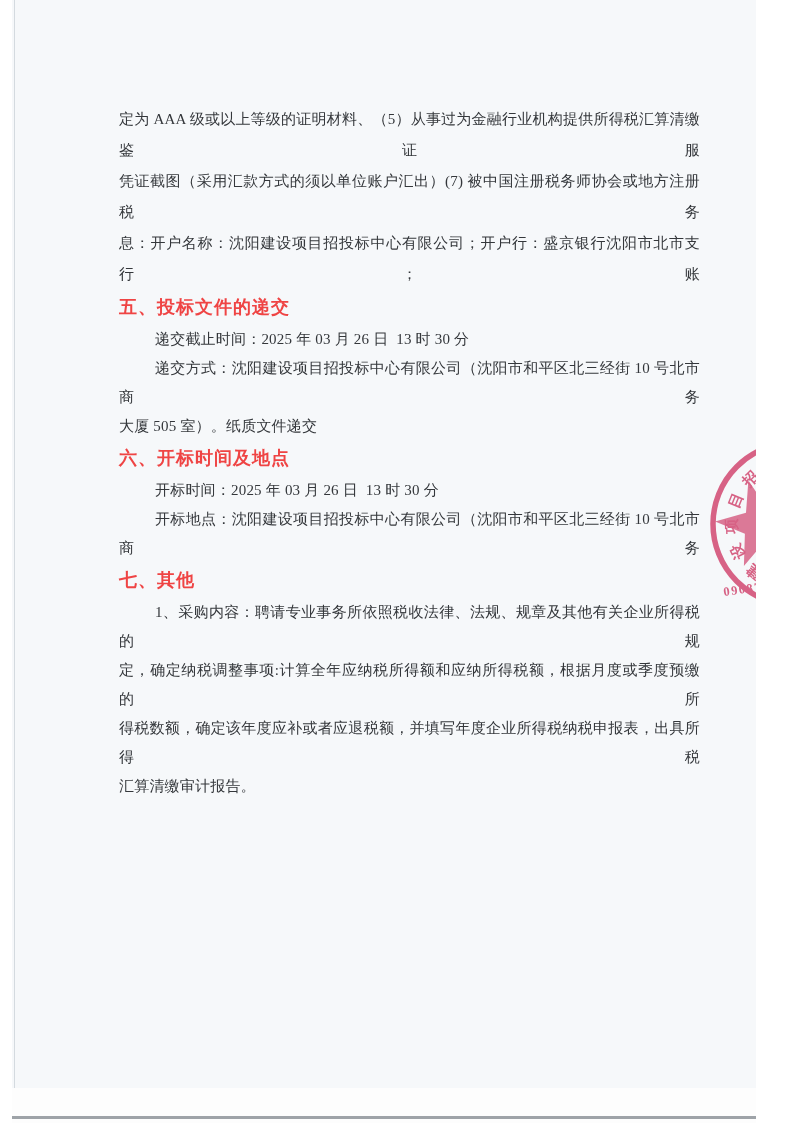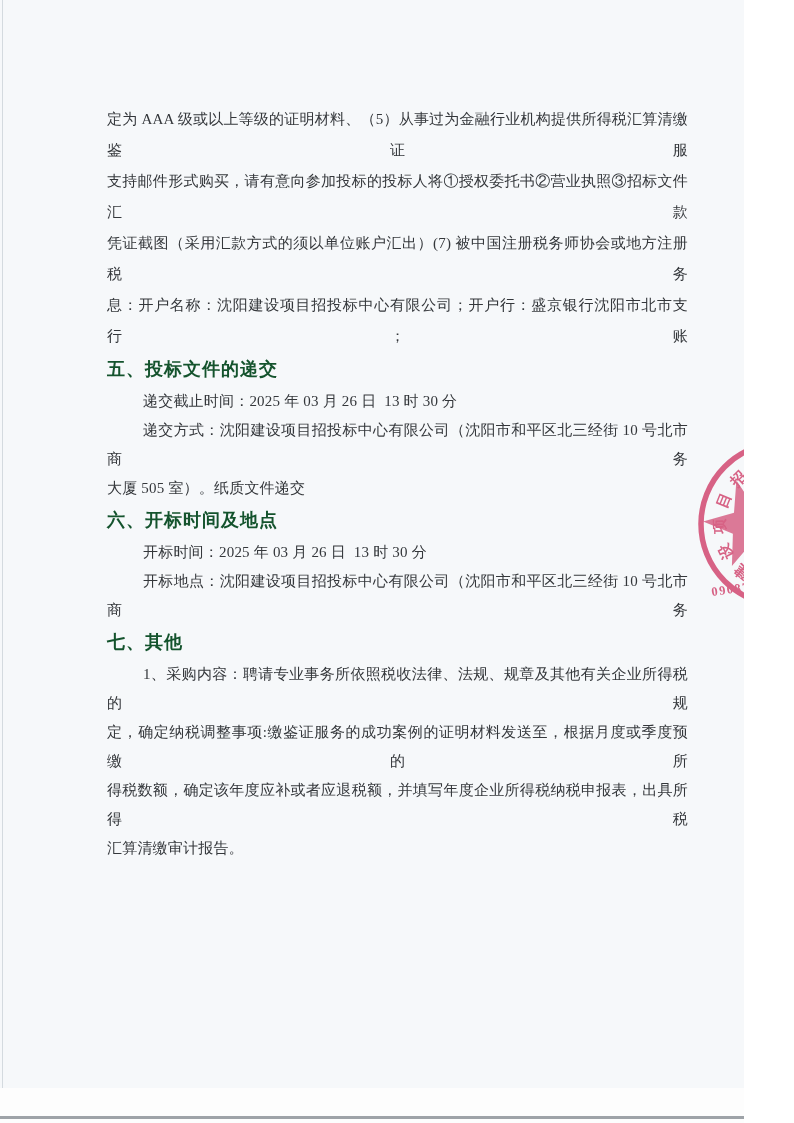--- a/index.html
+++ b/index.html
@@ -7,20 +7,21 @@
     width:794px;height:1123px;
     background:#ffffff;
     font-family:"Liberation Serif", serif;
     -webkit-font-smoothing:antialiased;
   }
   .page{
     position:relative;
     width:744px;height:1123px;
     background:#f6f8fa;
     overflow:hidden;
+    margin-left:12px;
   }
   
   .scan-left-edge{
     position:absolute;left:2px;top:0;width:1px;height:1117px;
     background:#ccd2d8;opacity:.8;
   }
   .scan-bottom-band{
     position:absolute;left:0;top:1088px;width:794px;height:35px;
     background:#fdfdfd;
   }
@@ -40,21 +41,21 @@
     font-size:15px;line-height:29px;
     letter-spacing:.2px;
   }
   .j{text-align:justify;text-align-last:justify;}
   .l{text-align:center;text-align-last:left;white-space:pre-wrap;}
   .ind{text-indent:36px;}
   .hd{
     margin:5px 0 5px;
     font-family:"Liberation Sans", sans-serif;
     font-size:18px;line-height:25px;font-weight:700;
-    color:#14532d;letter-spacing:1px;
+    color:#ef4444;letter-spacing:1px;
   }
   
   .stamp-svg{
     position:absolute;left:0;top:0;width:794px;height:1123px;
     pointer-events:none;
     mix-blend-mode:multiply;
   }
   .arc-ch{
     font-family:"Liberation Serif", serif;
     font-size:15px;font-weight:700;
@@ -69,37 +70,36 @@
 <body>
 
 <div class="page">
 
   <div class="scan-left-edge"></div>
 
   <div class="content">
 
     <div class="para intro">
       <div class="line j">定为 AAA 级或以上等级的证明材料、（5）从事过为金融行业机构提供所得税汇算清缴鉴证服</div>
-      <div class="line j">支持邮件形式购买，请有意向参加投标的投标人将①授权委托书②营业执照③招标文件汇款</div>
       <div class="line j">凭证截图（采用汇款方式的须以单位账户汇出）(7) 被中国注册税务师协会或地方注册税务</div>
       <div class="line j">息：开户名称：沈阳建设项目招投标中心有限公司；开户行：盛京银行沈阳市北市支行；账</div>
     </div>
 
     <div class="hd">五、投标文件的递交</div>
     <div class="line l ind">递交截止时间：2025 年 03 月 26 日  13 时 30 分</div>
     <div class="line j ind">递交方式：沈阳建设项目招投标中心有限公司（沈阳市和平区北三经街 10 号北市商务</div>
     <div class="line l">大厦 505 室）。纸质文件递交</div>
 
     <div class="hd">六、开标时间及地点</div>
     <div class="line l ind">开标时间：2025 年 03 月 26 日  13 时 30 分</div>
     <div class="line j ind">开标地点：沈阳建设项目招投标中心有限公司（沈阳市和平区北三经街 10 号北市商务</div>
 
     <div class="hd">七、其他</div>
     <div class="line j ind">1、采购内容：聘请专业事务所依照税收法律、法规、规章及其他有关企业所得税的规</div>
-    <div class="line j">定，确定纳税调整事项:缴鉴证服务的成功案例的证明材料发送至，根据月度或季度预缴的所</div>
+    <div class="line j">定，确定纳税调整事项:计算全年应纳税所得额和应纳所得税额，根据月度或季度预缴的所</div>
     <div class="line j">得税数额，确定该年度应补或者应退税额，并填写年度企业所得税纳税申报表，出具所得税</div>
     <div class="line l">汇算清缴审计报告。</div>
 
   </div>
 
   <svg class="stamp-svg" viewBox="0 0 794 1123" width="794" height="1123" xmlns="http://www.w3.org/2000/svg">
     <g id="stamp-group" opacity="0.82">
       <circle id="stamp-ring" cx="782" cy="524" r="81" fill="none" stroke-width="5.5" stroke="#d8446e"></circle>
       <polygon id="stamp-star" points="736.4,480.5 754.5,507.2 785.7,499.5 766.0,524.9 783.0,552.3 752.7,541.4 731.9,566.0 732.9,533.8 703.1,521.6 734.0,512.7" fill="#d8446e" fill-opacity="0.85"></polygon>
       <g id="stamp-arc-text">

